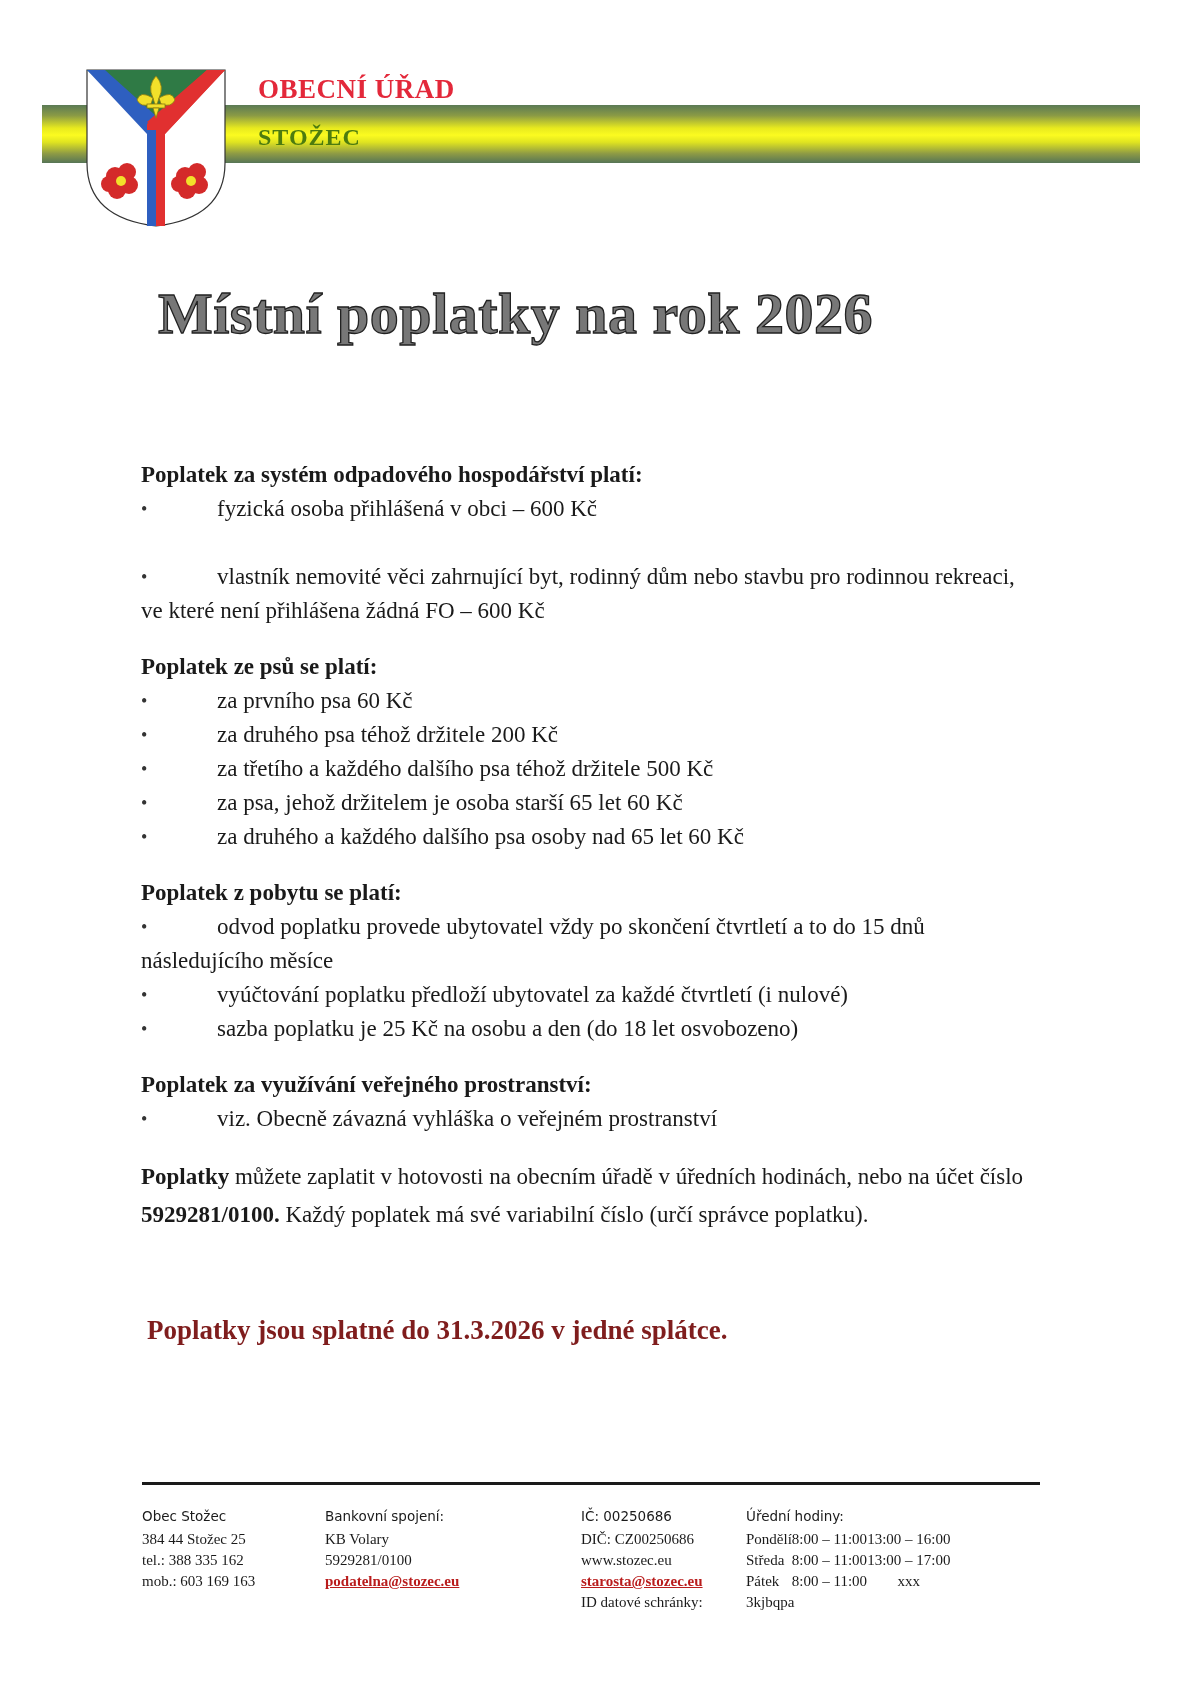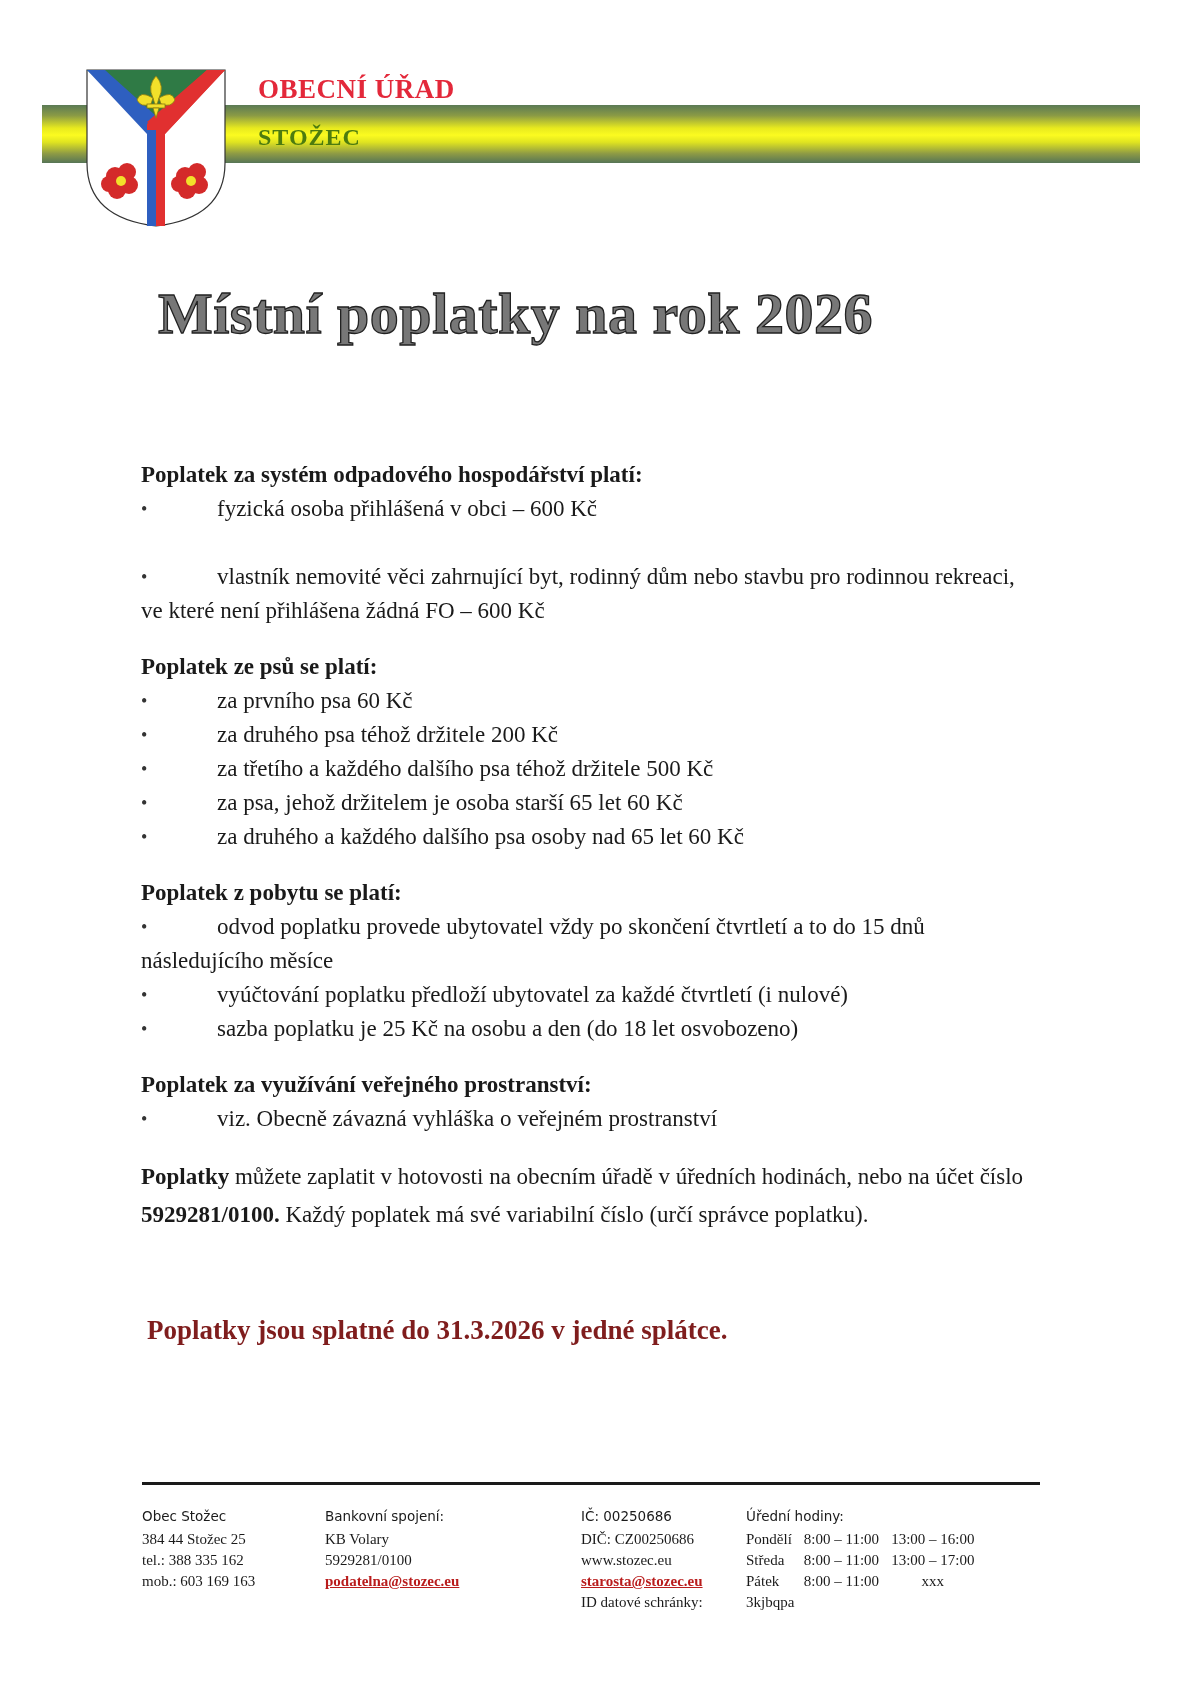--- a/index.html
+++ b/index.html
@@ -18,21 +18,21 @@
   .wrap { padding-left:0; text-indent:76px; }
   .wrap::before { left:0; text-indent:0; }
   .gap { height:22px; }
   .para { line-height:38px; }
   .final { position:absolute; left:147px; top:1315px; font-size:27px; font-weight:bold; color:#7f1d1d; }
   .rule { position:absolute; left:142px; top:1482px; width:898px; height:3px; background:#1a1a1a; }
   .footer { position:absolute; top:1506px; left:0; width:1191px; }
   .fcol { position:absolute; top:0; font-size:15px; line-height:21px; }
   .fhead { font-family:"DejaVu Sans", sans-serif; font-size:13.5px; margin-bottom:2px; }
   .link { color:#b91c1c; text-decoration:underline; font-weight:bold; }
-  .hours td { padding:0 12px 0 0; font-size:15px; line-height:21px; }
+  .hours td { padding:0 0 0 0; font-size:15px; line-height:21px; }
 </style>
 </head>
 <body>
 
 <div class="banner"></div>
 
 <svg class="crest" viewBox="0 0 142 160">
   <path d="M2 2 H140 V95 Q140 150 71 158 Q2 150 2 95 Z" fill="#ffffff" stroke="#333" stroke-width="1.2"></path>
   <polygon points="2,2 140,2 71,62" fill="#2f7a45"></polygon>
   <polygon points="2,2 20,2 80,56 80,158 62,158 62,66" fill="#2e5fc0"></polygon>

